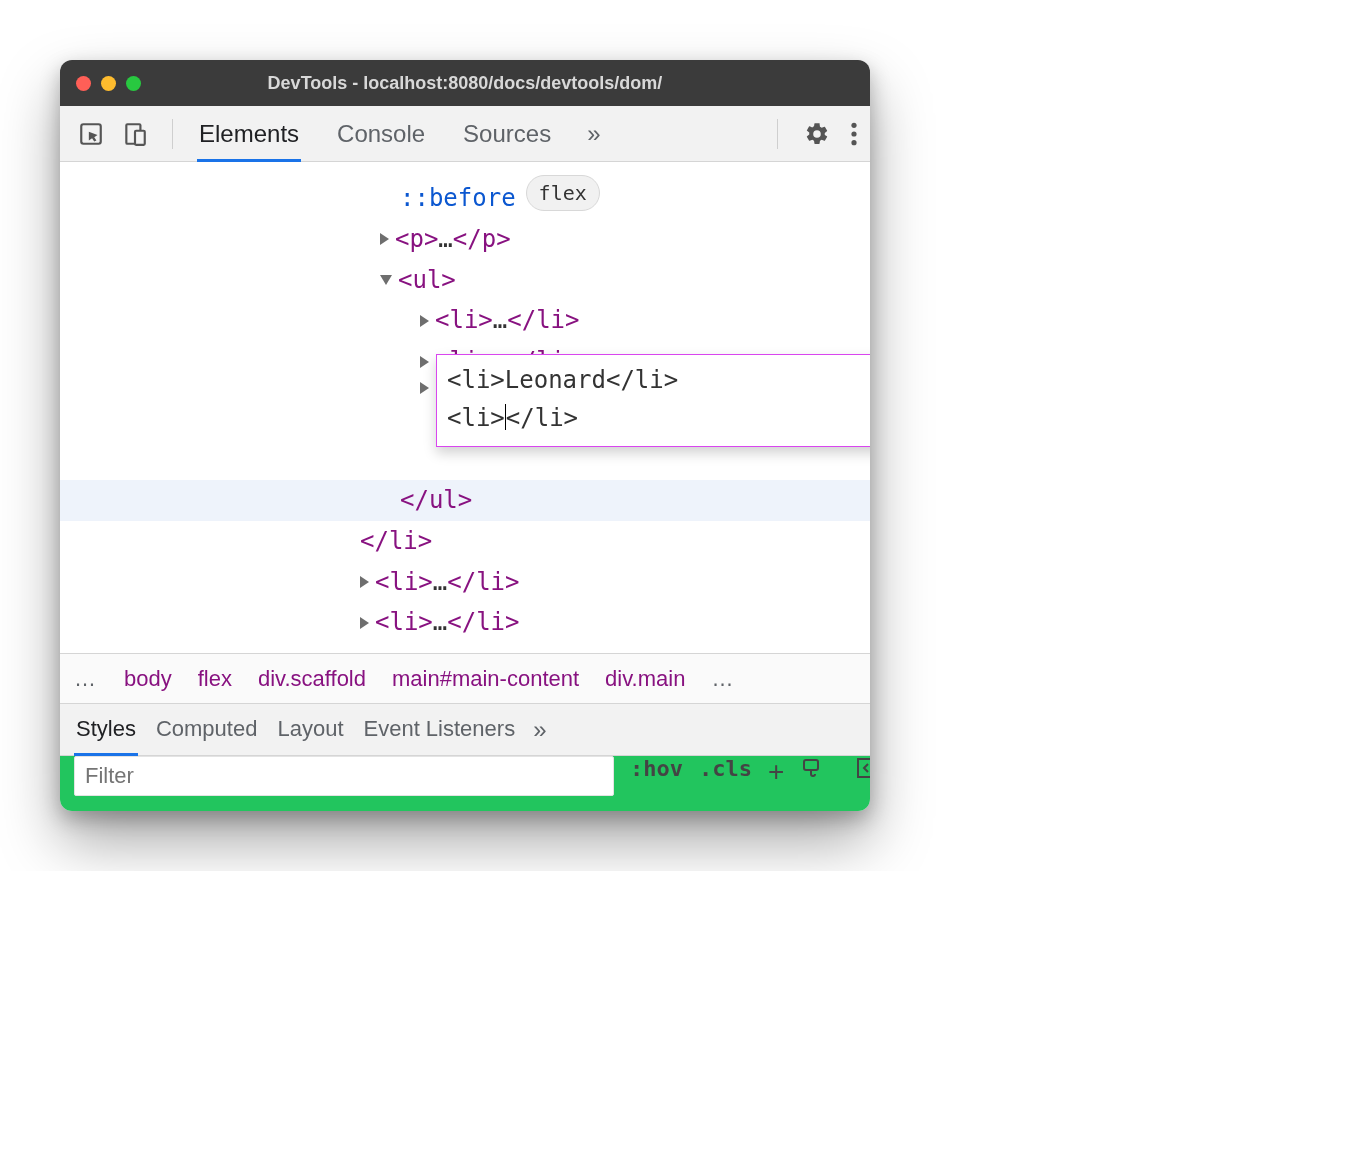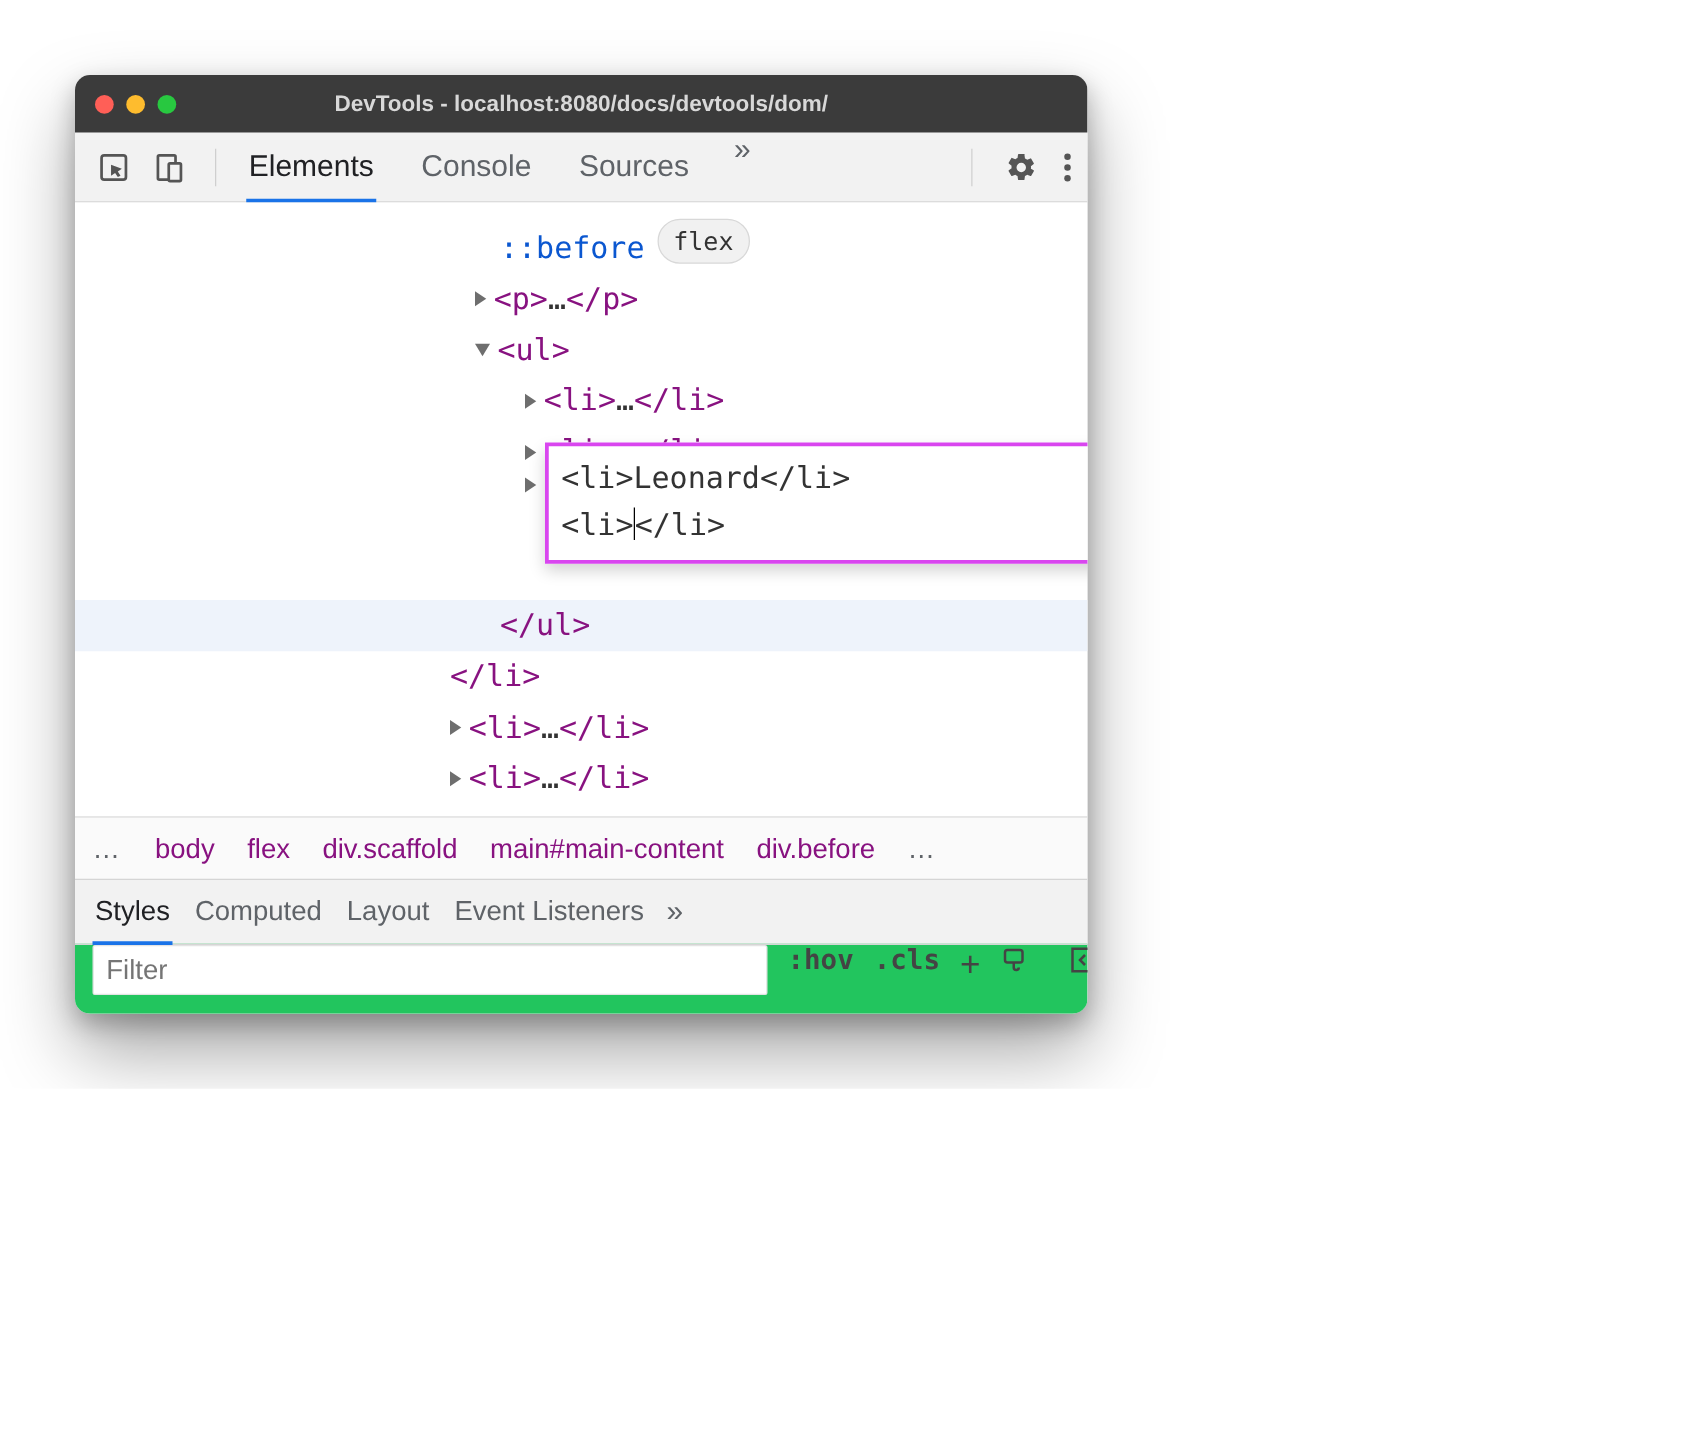--- a/index.html
+++ b/index.html
@@ -49,21 +49,21 @@
     padding: 0 12px 0 18px;
     gap: 18px;
   }
   .toolbar .icon-btn {
     display: flex; align-items: center; justify-content: center;
     color: #444;
   }
   .vsep {
     width: 1px; height: 30px; background: #cfcfcf; margin: 0 6px;
   }
-  .tabs { display: flex; align-items: flex-start; gap: 34px; flex: 1; }
+  .tabs { display: flex; align-items: center; gap: 34px; flex: 1; }
   .tab {
     font-size: 24px;
     color: #5f6368;
     padding: 14px 2px 11px;
     border-bottom: 3px solid transparent;
     cursor: pointer;
   }
   .tab.active { color: #202124; border-bottom-color: #1a73e8; }
   .toolbar-right { display: flex; align-items: center; gap: 20px; color: #5f6368; margin-left:auto;}
   .more-chevron { font-size: 24px; color: #5f6368; }
@@ -108,21 +108,21 @@
   .hl-row {
     background: #eef3fb;
   }
   .hl-row-full { width: 100%; }
   .edit-box {
     position: absolute;
     left: 376px;
     top: 192px;
     width: 560px;
     background: #fff;
-    border: 3px solid #d946ef;
+    border: 1px solid #d946ef;
     box-shadow: 0 6px 12px rgba(0,0,0,0.18);
     padding: 6px 10px 8px 10px;
     font-family: ui-monospace, Menlo, monospace;
     font-size: 24px;
     line-height: 1.6;
     color: #333;
   }
   .cursor {
     display:inline-block; width:1px; height:26px; background:#000; vertical-align:-4px;
   }
@@ -280,21 +280,21 @@
         <span class="tag">&lt;/li&gt;</span>
     </div>
   </div>
 
   <div class="breadcrumb">
     <span class="lead">…</span>
     <span class="crumb">body</span>
     <span class="crumb">flex</span>
     <span class="crumb">div.scaffold</span>
     <span class="crumb">main#main-content</span>
-    <span class="crumb">div.before</span>
+    <span class="crumb">div.main</span>
     <span class="trail">…</span>
   </div>
 
   <div class="subtabs">
     <div class="subtab active">Styles</div>
     <div class="subtab">Computed</div>
     <div class="subtab">Layout</div>
     <div class="subtab">Event Listeners</div>
     <div class="more-chevron">»</div>
   </div>

